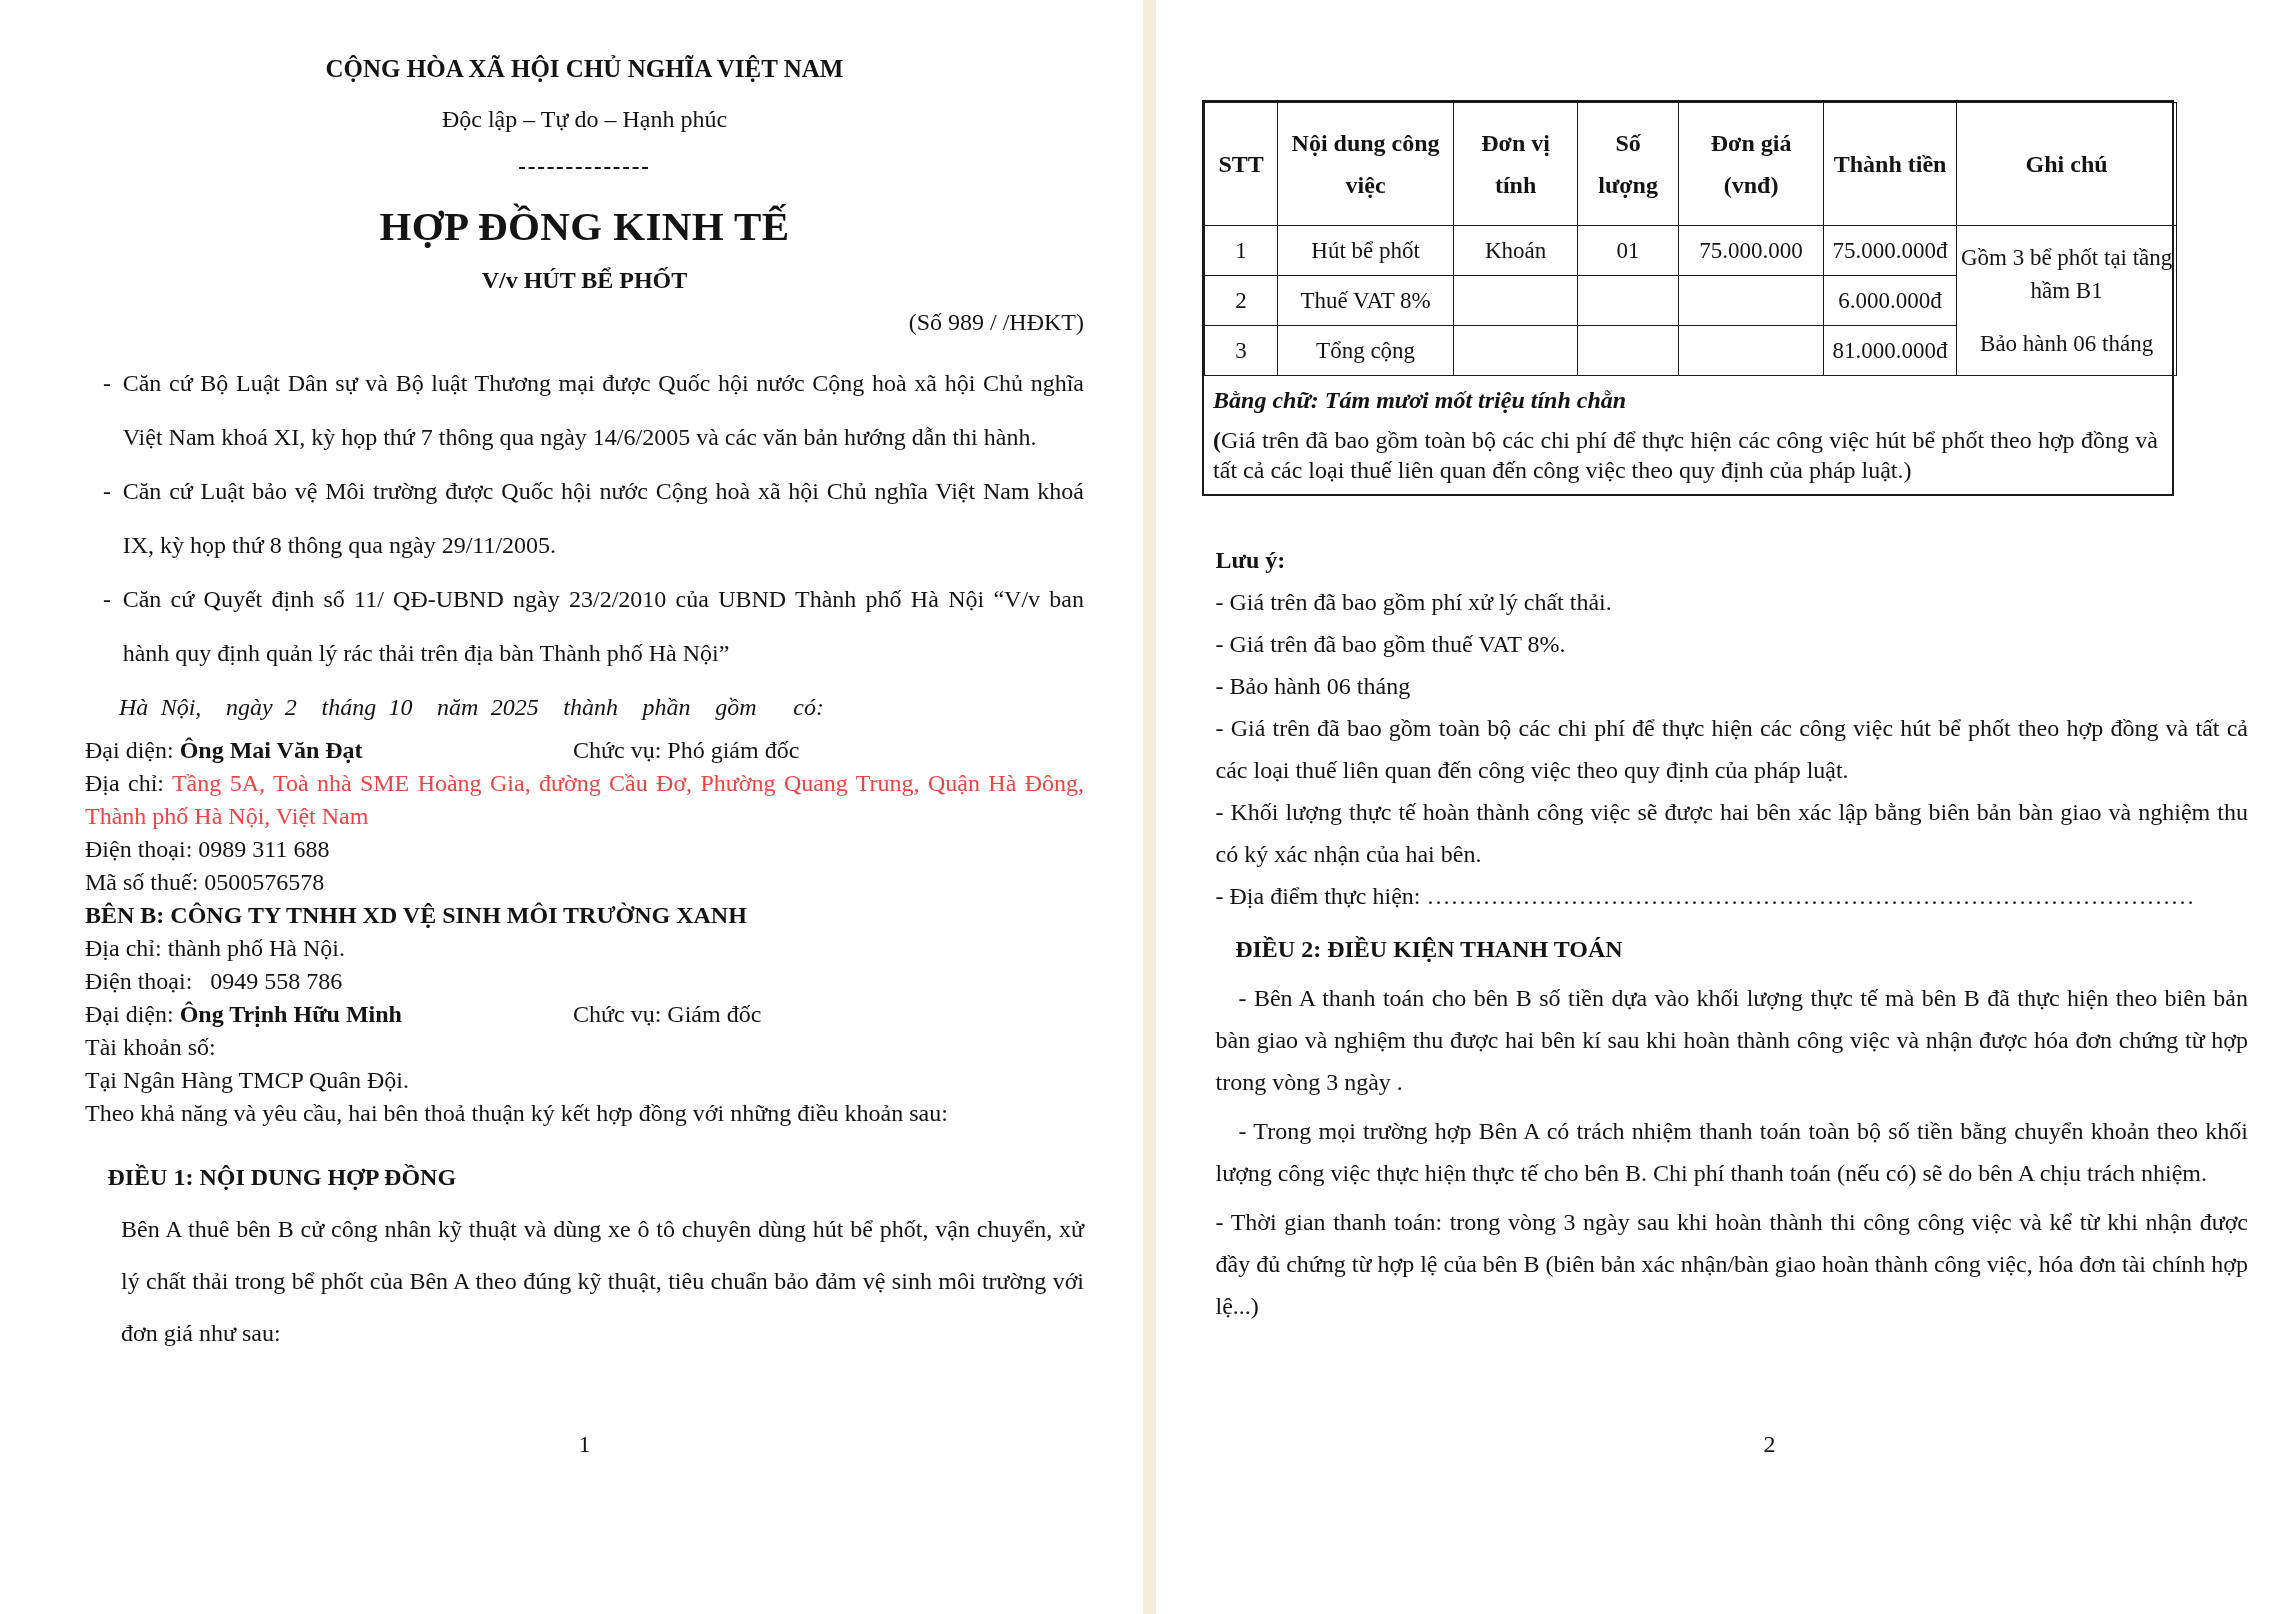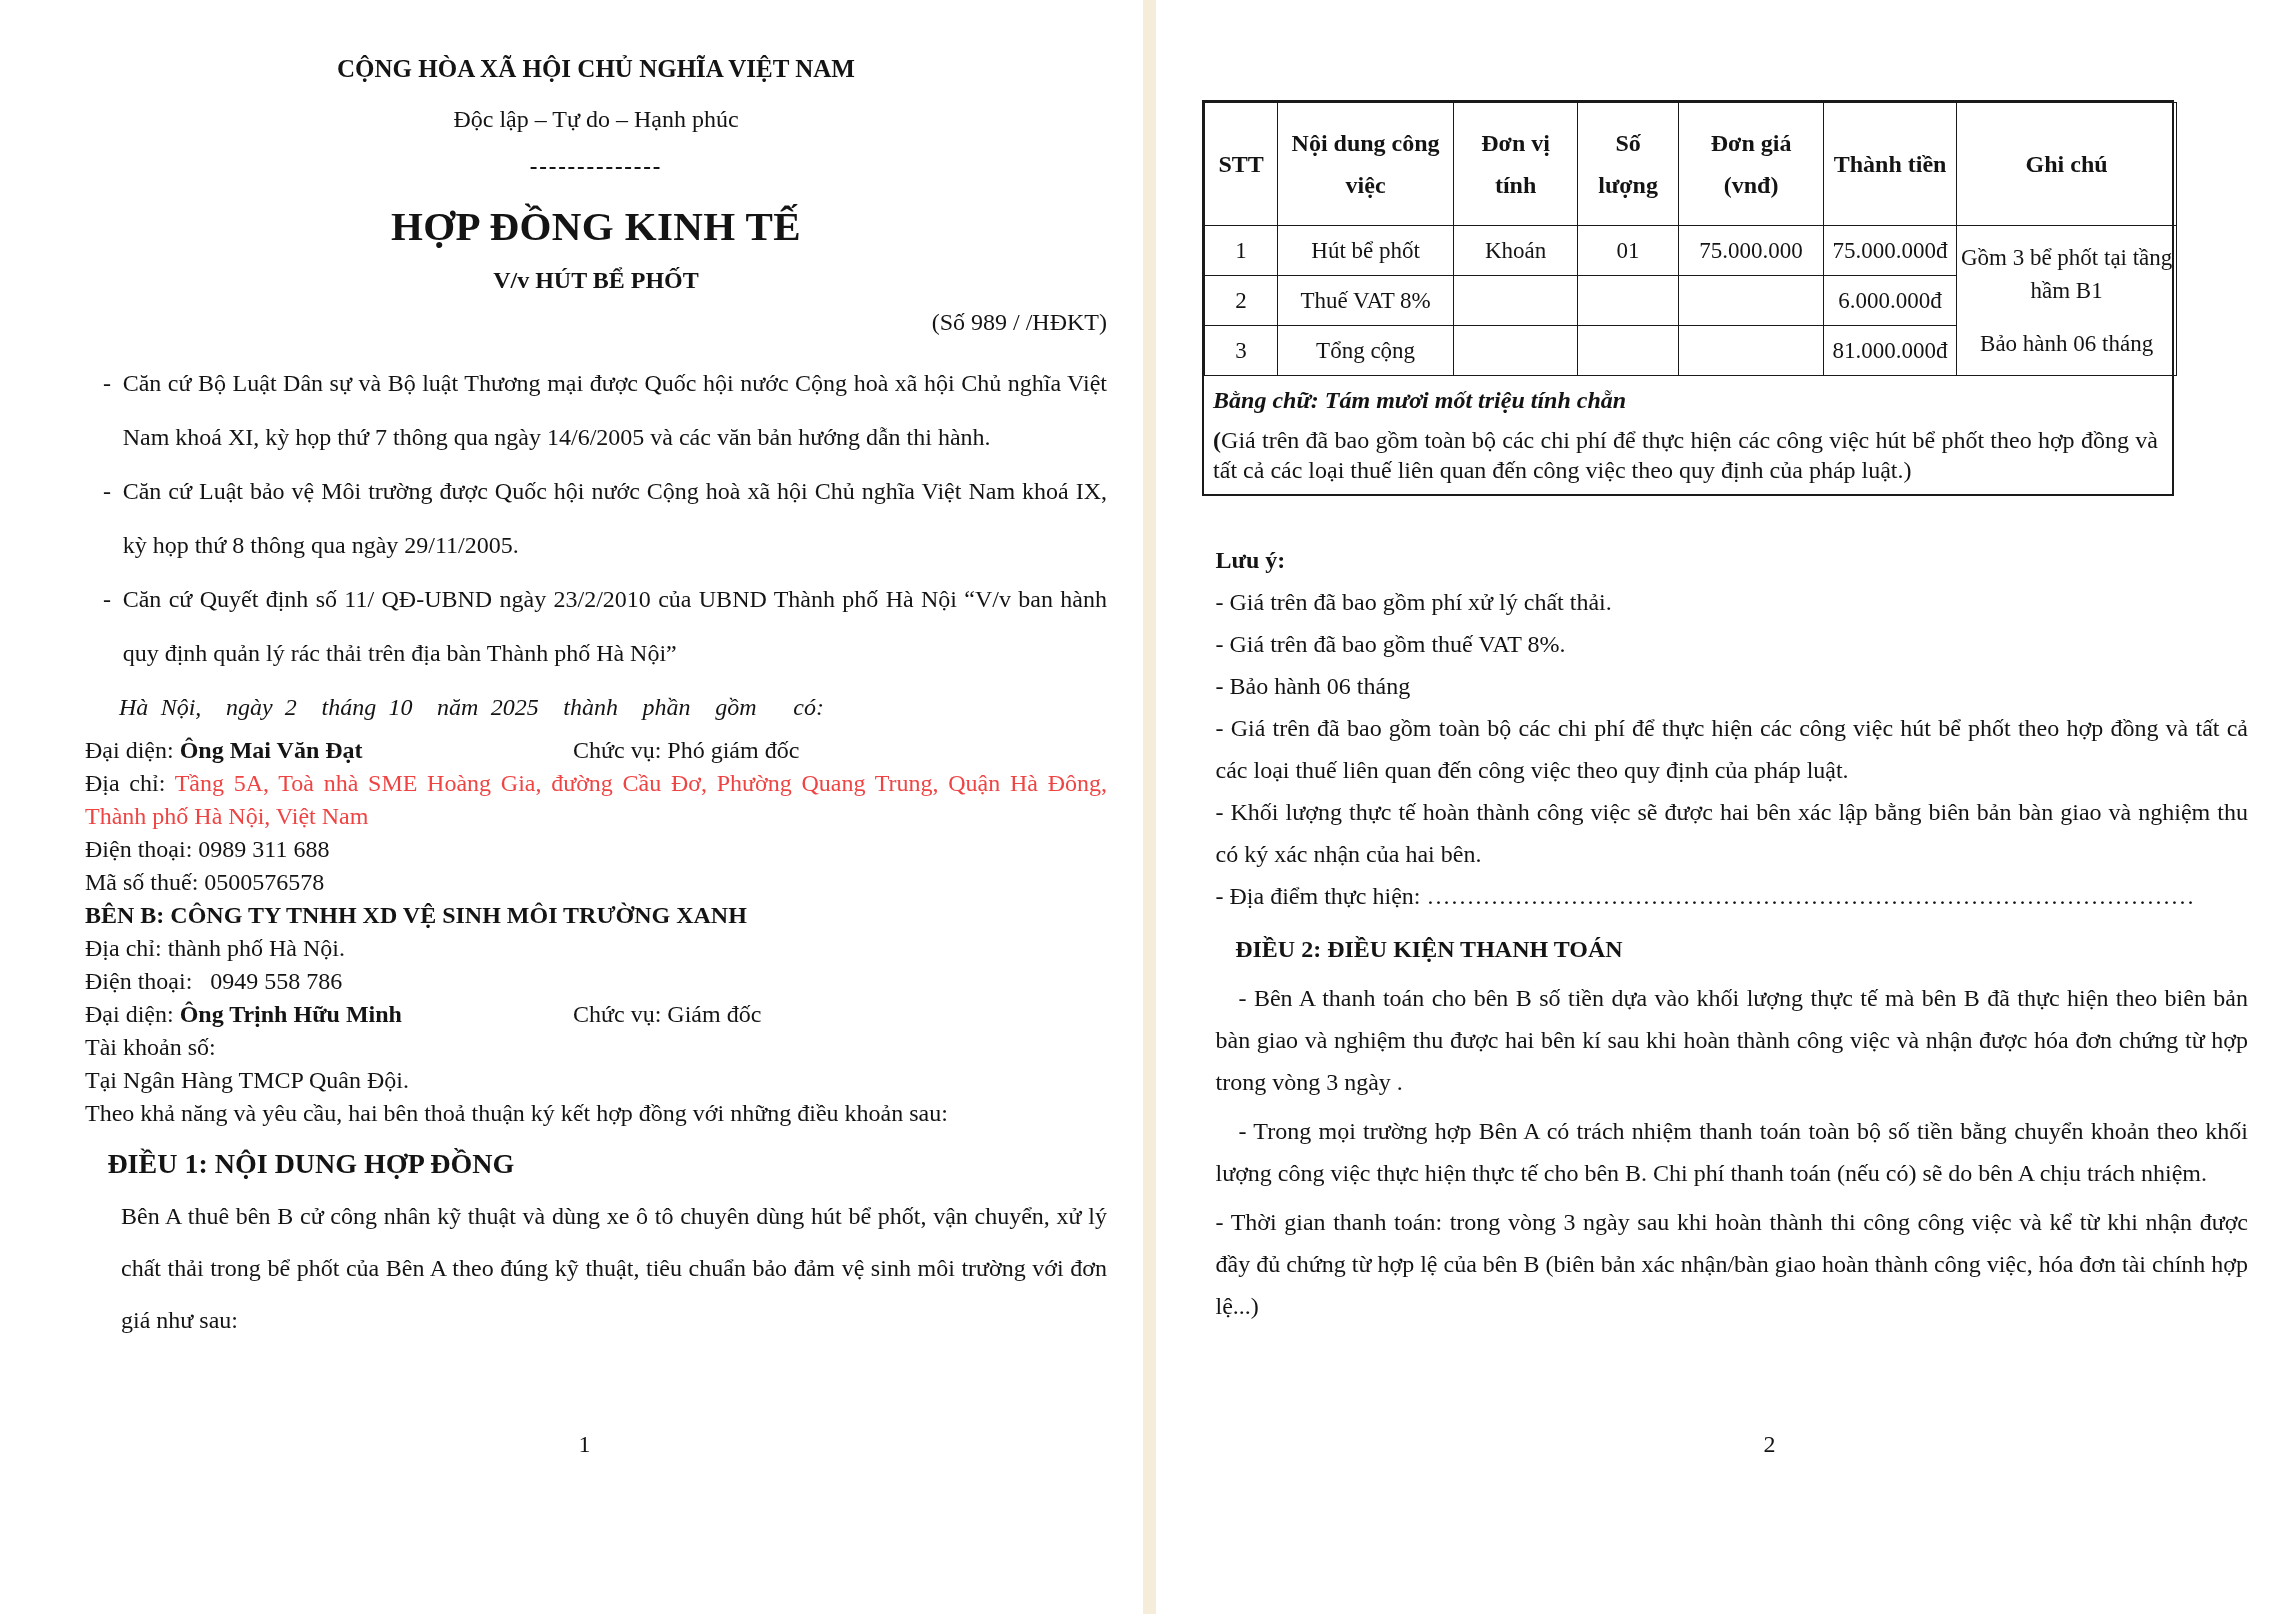--- a/index.html
+++ b/index.html
@@ -1,20 +1,20 @@
 <!DOCTYPE html>
 <html style="font-size:14.3px"><head>
 <meta charset="utf-8">
 <style>
   html,body{margin:0;padding:0;background:#ffffff;}
   body{width:2293px;height:1615px;overflow:hidden;
        font-family:"Liberation Serif","DejaVu Serif",serif;color:#141414;}
   .canvas{display:flex;width:2293px;height:1615px;background:#ffffff;}
   .page{position:relative;box-sizing:border-box;height:1615px;overflow:hidden;}
-  .page1{width:1143px;padding:0 36px 0 85px;}
+  .page1{width:1143px;padding:0 59px 0 85px;}
   .divider{width:12.5px;height:1615px;background:#f5edda;flex-shrink:0;}
   .page2{flex:1;padding:0 45px 0 60px;}
   .justify{text-align:justify;}
   .prewrap{white-space:pre-wrap;}
   b{font-weight:bold;}
   
   .doc-header{text-align:center;padding-top:56px;}
   .nat-title{font-size:25px;font-weight:bold;line-height:1;}
   .motto{font-size:24px;font-weight:normal;margin-top:26px;line-height:1;}
   .dashes{font-size:23px;font-weight:bold;margin-top:24px;line-height:1;letter-spacing:1.8px;}
@@ -25,21 +25,21 @@
   .legal-list{margin-top:22.4px;font-size:24px;}
   .li{display:flex;line-height:54px;}
   .dash{width:19.7px;flex-shrink:0;padding-left:18px;box-sizing:content-box;}
   .li-text{flex:1;text-align:justify;}
   .date-line{font-size:24px;font-style:italic;line-height:54px;padding-left:34px;word-spacing:6.3px;}
   .party{font-size:24px;line-height:33px;}
   .party-heading{font-weight:bold;font-size:24px;}
   .rep-line{display:flex;}
   .rep-left{display:inline-block;width:488px;flex-shrink:0;}
   .blue{color:#ef4444;}
-  .art-heading{font-size:28px;font-weight:bold;padding-left:22.4px;margin-top:15px;line-height:38px;}
+  .art-heading{font-size:24px;font-weight:bold;padding-left:22.4px;margin-top:28px;line-height:38px;}
   .art1-body{font-size:24px;line-height:52px;padding-left:36px;margin-top:7.2px;}
   .pagenum{position:absolute;top:1431px;font-size:24px;text-align:center;}
   .pagenum.p1{left:85px;width:999px;}
   .pagenum.p2{left:136px;width:956px;}
   
   .table-box{margin-top:100px;margin-left:-13.4px;width:972px;border:2.7px solid #1a1a1a;box-sizing:border-box;}
   table.quote{border-collapse:collapse;width:100%;table-layout:fixed;}
   table.quote th,table.quote td{border:1.8px solid #1a1a1a;font-size:23px;overflow:hidden;}
   table.quote th{font-weight:bold;font-size:24px;height:122px;vertical-align:middle;text-align:center;line-height:1.75;padding:0 5.4px;}
   table.quote td{height:49px;vertical-align:middle;text-align:center;padding:0 3.6px;}

